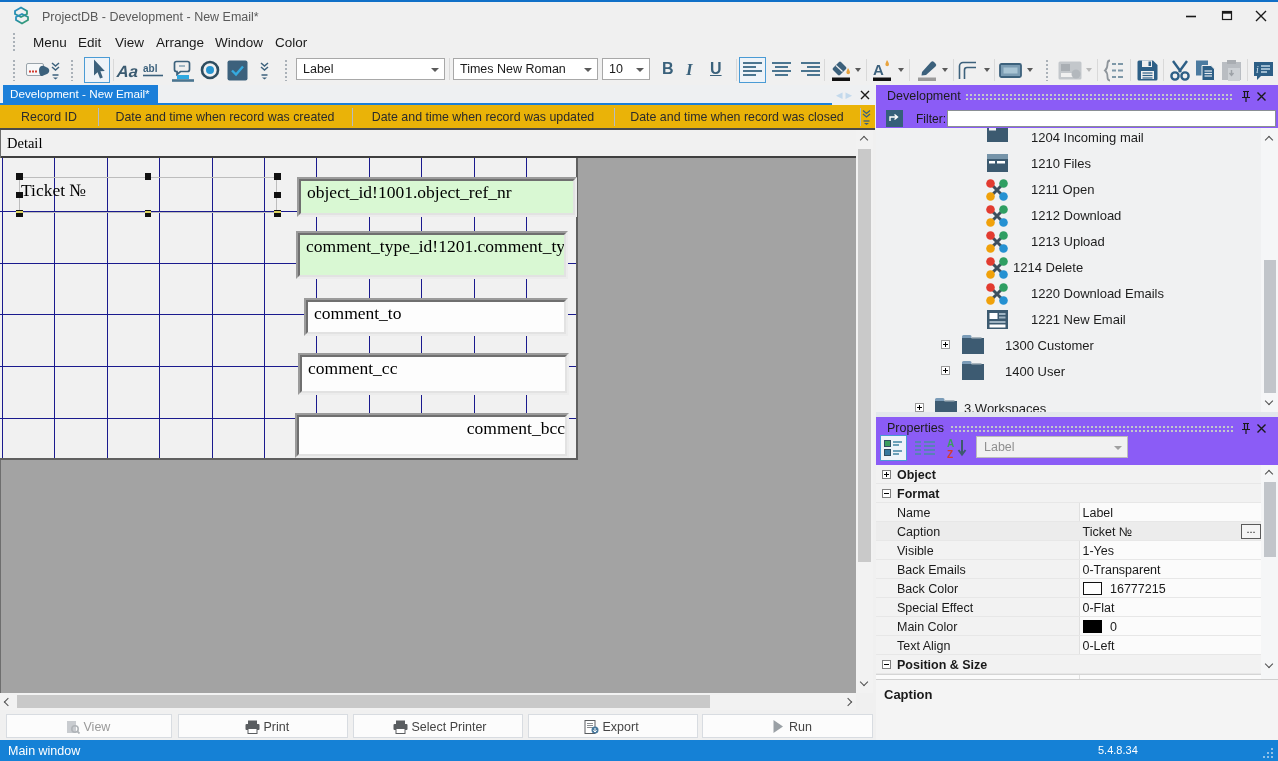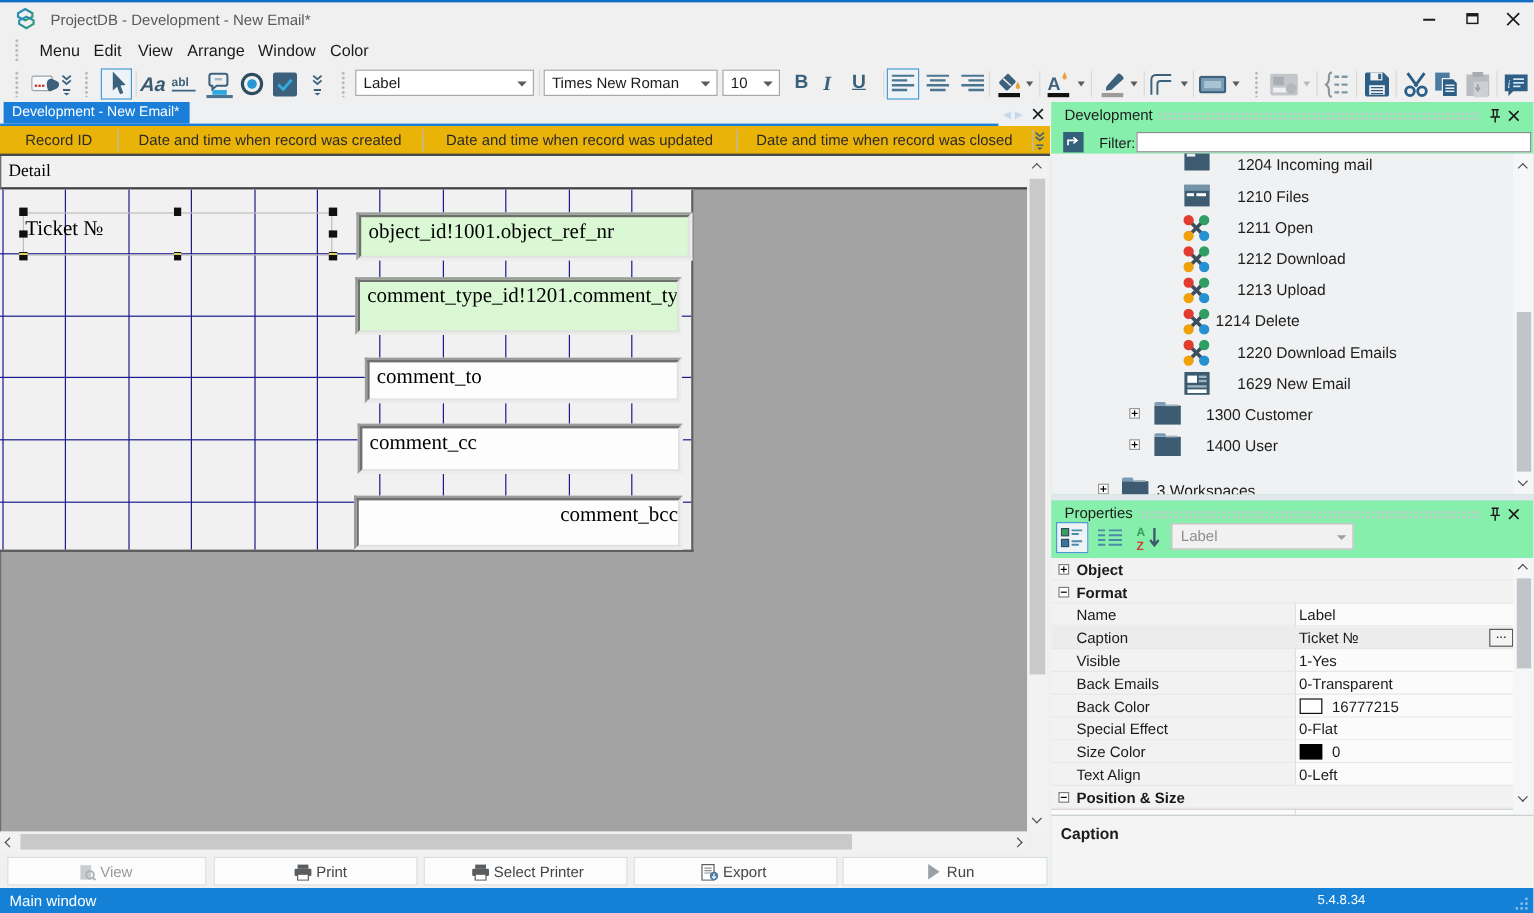--- a/index.html
+++ b/index.html
@@ -47,21 +47,21 @@
 .sbar { position:absolute; background:#f2f2f2; }
 .sthumb { position:absolute; background:#c9c9c9; }
 .chev { position:absolute; width:6px; height:6px; border-left:1.6px solid #4f4f4f; border-top:1.6px solid #4f4f4f; }
 .chevu { transform:rotate(45deg); } .chevd { transform:rotate(225deg); }
 .chevl { transform:rotate(-45deg); } .chevr { transform:rotate(135deg); }
 
 #btnrow { left:0; top:710px; width:875px; height:30px; background:#f0f0f0; }
 .bbtn { position:absolute; top:3.5px; height:24px; background:#fcfcfc; border:1px solid #d8dce1; font-size:12.5px; color:#454545; }
 .bbtn span { position:absolute; top:5px; }
 
-#rightpanel { left:876px; top:85px; width:402px; height:655px; background:#86efac; }
+#rightpanel { left:876px; top:85px; width:402px; height:655px; background:#8b5cf6; }
 .phead { position:absolute; left:0; width:402px; height:19px; }
 .phead .ptitle { position:absolute; left:11px; top:2px; font-size:12.5px; color:#1c1c1c; }
 .dots { position:absolute; height:8px; background-image:radial-gradient(circle, #c3c7cc 1px, transparent 1.2px); background-size:4px 4px; }
 .treerow { position:absolute; height:26px; width:402px; font-size:13px; color:#1d1d1d; }
 .treerow .ticon { position:absolute; top:3px; }
 .treerow .tlabel { position:absolute; top:6px; }
 .expander { position:absolute; width:9px; height:9px; background:#fff; border:1px solid #9a9a9a; }
 .expander:before { content:""; position:absolute; left:1px; top:3px; width:5px; height:1px; background:#000; }
 .expander:after { content:""; position:absolute; left:3px; top:1px; width:1px; height:5px; background:#000; }
 
@@ -536,21 +536,21 @@
     </div>
     <div class="treerow" style="top:178.4px;">
       <svg class="ticon" style="left:110px;" width="23" height="21" viewBox="0 0 23 21">
           <rect x="1" y="1" width="21" height="19" fill="#3c5a70"></rect>
           <rect x="3.5" y="4" width="8" height="6" fill="#fff"></rect>
           <rect x="13" y="4" width="6.5" height="2" fill="#9fb3c2"></rect>
           <rect x="13" y="7.5" width="6.5" height="2" fill="#9fb3c2"></rect>
           <rect x="3.5" y="12" width="16" height="2" fill="#9fb3c2"></rect>
           <rect x="3.5" y="15.5" width="16" height="3" fill="#fff"></rect>
         </svg>
-      <div class="tlabel" style="left:155px;">1629 New Email</div>
+      <div class="tlabel" style="left:155px;">1221 New Email</div>
     </div>
     <div class="treerow" style="top:204.4px;">
       <div class="expander" style="left:64.5px; top:8px;"></div>
       <svg class="ticon" style="left:85px; top:2px;" width="23" height="20" viewBox="0 0 23 20">
           <rect x="1" y="4" width="23" height="16" fill="#3d5b72"></rect>
           <path d="M1 4 V2.5 A1.5 1.5 0 0 1 2.5 1 H9 A1.5 1.5 0 0 1 10.5 2.5 V4 Z" fill="#7b9cb8"></path>
           <rect x="10.5" y="3" width="10" height="1.5" fill="#aab6be"></rect>
         </svg>
       <div class="tlabel" style="left:129px;">1300 Customer</div>
     </div>
@@ -661,21 +661,21 @@
     <div class="prow" style="top:114px;">
         <div class="pname">Back Color</div>
       <div class="abs" style="left:206.5px; top:3px; width:19px; height:13px; background:#fff; border:1.5px solid #111;"></div>
       <div class="pval" style="left:234px;">16777215</div>
     </div>
     <div class="prow" style="top:133px;">
         <div class="pname">Special Effect</div>
         <div class="pval">0-Flat</div>
       </div>
     <div class="prow" style="top:152px;">
-        <div class="pname">Size Color</div>
+        <div class="pname">Main Color</div>
       <div class="abs" style="left:206.5px; top:3px; width:19px; height:13px; background:#000;"></div>
       <div class="pval" style="left:234px;">0</div>
     </div>
     <div class="prow" style="top:171px;">
         <div class="pname">Text Align</div>
         <div class="pval">0-Left</div>
       </div>
     <div class="prow pgroup" style="top:190px;">
         <div class="pexp"></div>
         <div class="pname">Position &amp; Size</div>

